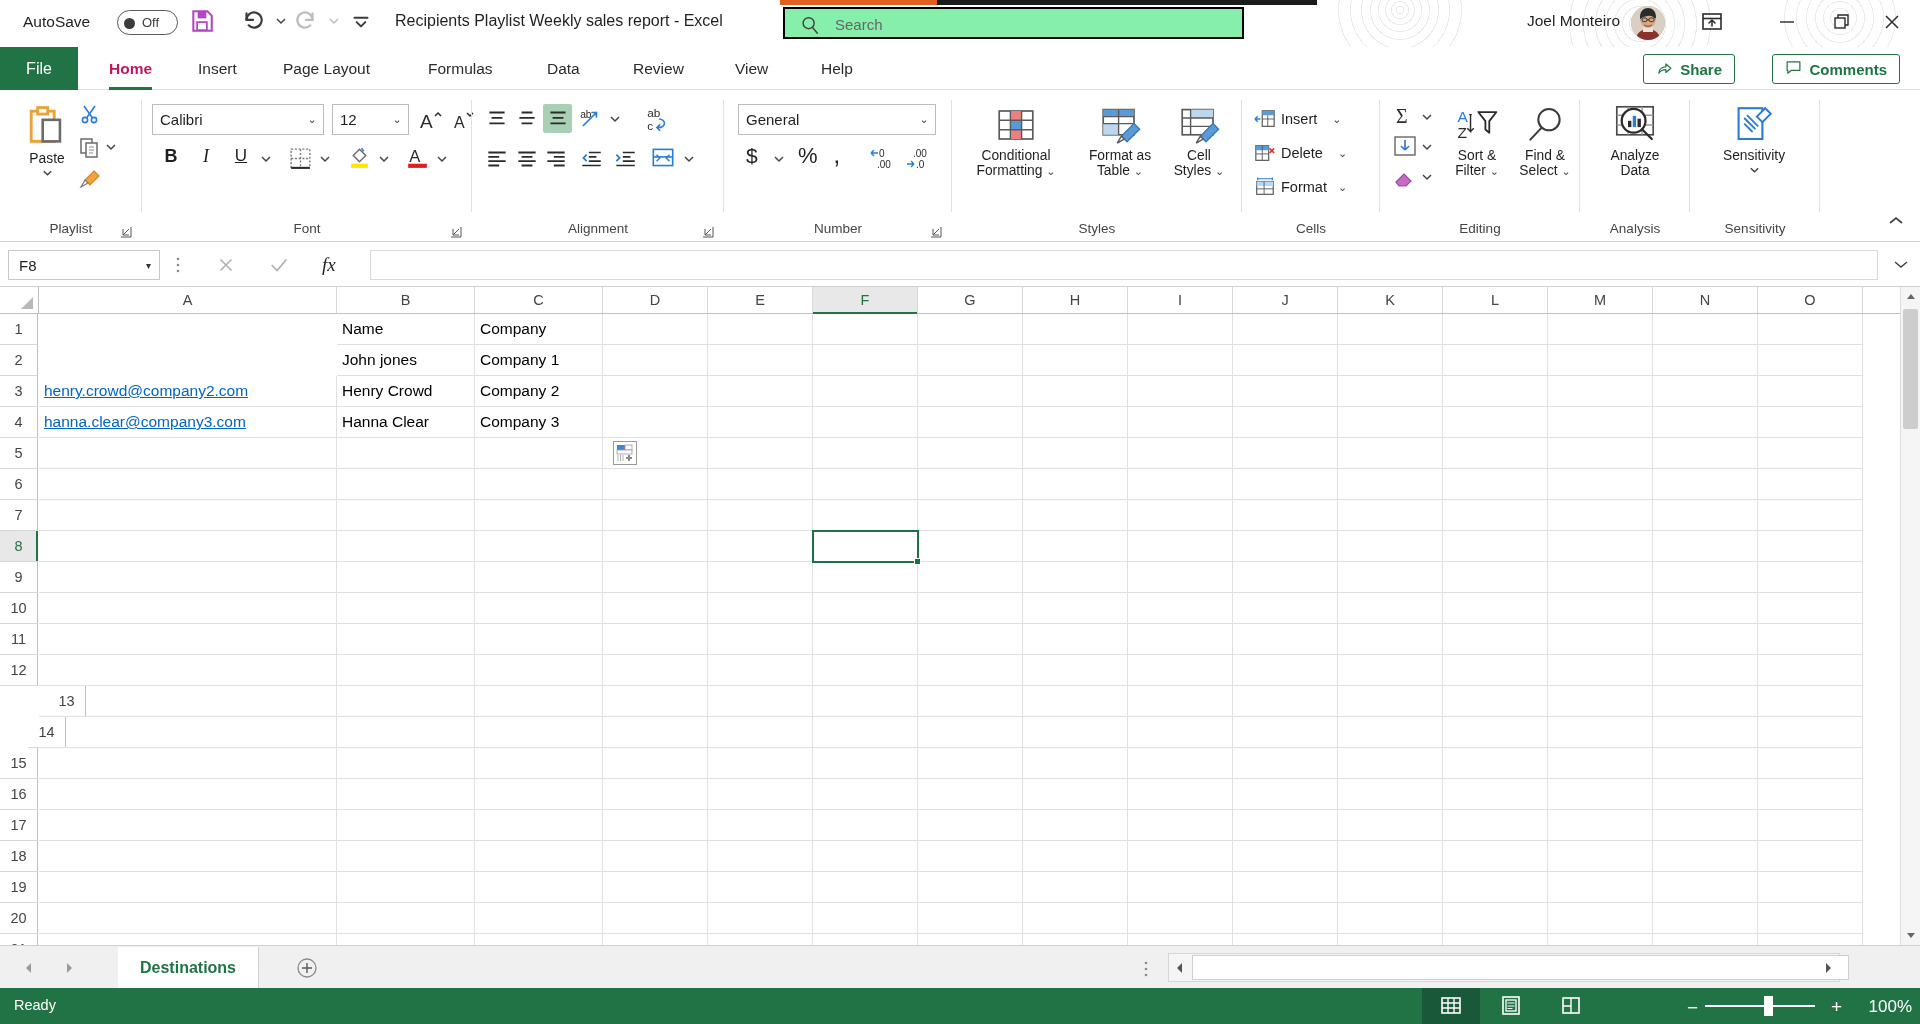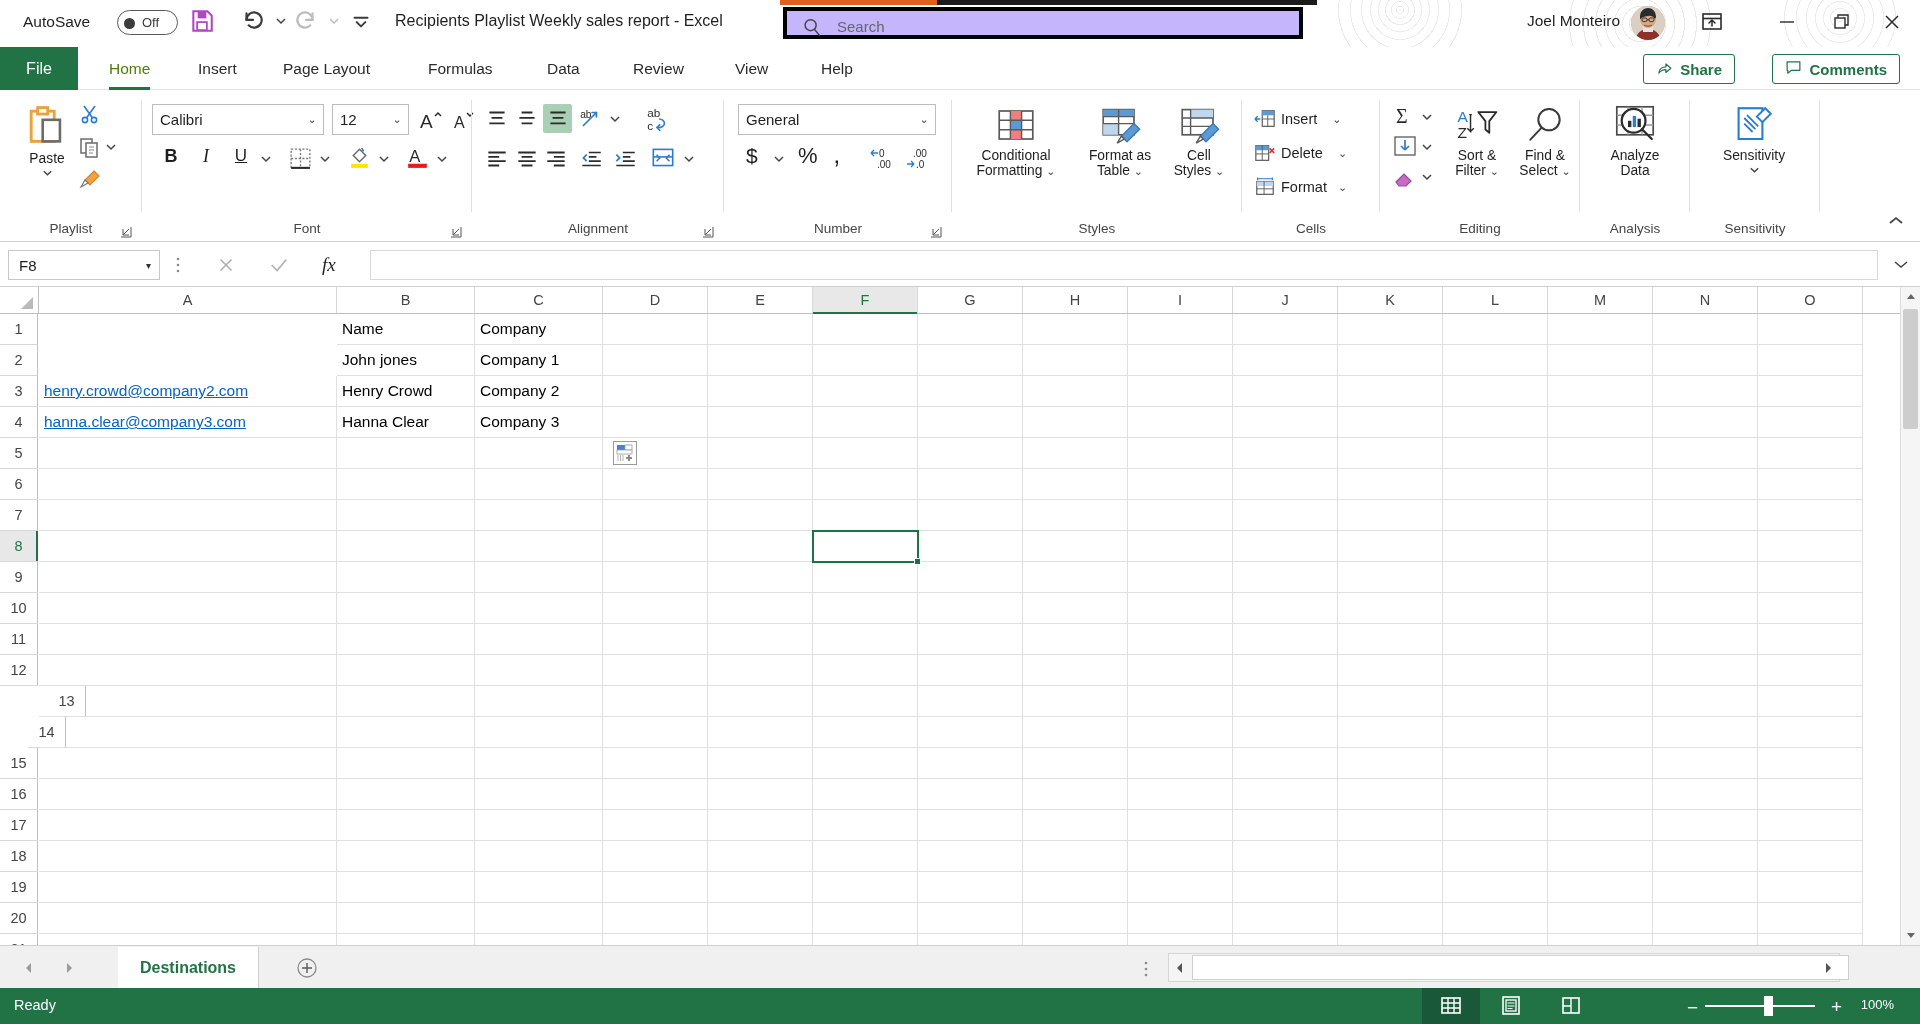--- a/index.html
+++ b/index.html
@@ -50,22 +50,22 @@
   #undo-btn { left:240px; }
   #undo-caret { left:274px; width:18px; }
   #redo-btn { left:293px; }
   #redo-caret { left:327px; width:18px; }
   #qat-more { left:348px; }
   #doc-title {
     position:absolute; left:395px; top:12px; font-size:16px; color:#1f1f1f;
     white-space:nowrap;
   }
   #searchbox {
-    position:absolute; left:783px; top:7px; width:520px; height:32px;
-    border:4px solid #000000; background:#c4b5fd; cursor:text;
+    position:absolute; left:783px; top:7px; width:461px; height:32px;
+    border:2px solid #000000; background:#86efac; cursor:text;
   }
   #search-icon-wrap { position:absolute; left:14px; top:5px; }
   #search-placeholder {
     position:absolute; left:50px; top:7px; font-size:15px; color:#666;
   }
   #username {
     position:absolute; right:300px; top:12px; font-size:15.5px; color:#1f1f1f;
     white-space:nowrap;
   }
   #avatar {
@@ -86,21 +86,21 @@
   #file-tab {
     position:absolute; left:0; top:0; width:78px; height:43px;
     background:#217346; color:#fff; font-size:16px;
     display:flex; align-items:center; justify-content:center; cursor:pointer;
   }
   .rtab {
     position:absolute; top:0; height:43px; font-size:15.5px; color:#2b2b2b;
     display:flex; align-items:center; justify-content:center; cursor:pointer;
     padding:0 11px; white-space:nowrap;
   }
-  .rtab.active { font-weight:normal; color:#4d7c0f; }
+  .rtab.active { font-weight:bold; color:#be185d; }
   .rtab.active::after {
     content:""; position:absolute; left:11px; right:11px; bottom:0; height:3px;
     background:#217346;
   }
   #share-btn, #comments-btn {
     position:absolute; top:7px; height:30px; border:1px solid #217346;
     border-radius:3px; background:#fff; color:#217346; font-size:15px;
     display:flex; align-items:center; gap:7px; padding:0 12px; cursor:pointer;
     font-weight:bold;
   }
@@ -266,21 +266,21 @@
     background:#217346; color:#fff;
   }
   #status-text { position:absolute; left:14px; top:9px; font-size:14.5px; }
   .viewbtn { position:absolute; top:0; width:58px; height:36px; cursor:pointer;
              display:flex; align-items:center; justify-content:center; }
   .viewbtn.active { background:#19593a; }
   #zoom-out { position:absolute; right:222px; top:9px; font-size:19px; cursor:pointer; color:#fff; }
   #zoom-track { position:absolute; right:105px; top:17px; width:110px; height:2px; background:#fff; }
   #zoom-thumb { position:absolute; right:147px; top:8px; width:9px; height:20px; background:#fff; cursor:grab; }
   #zoom-in { position:absolute; right:78px; top:8px; font-size:19px; cursor:pointer; color:#fff; }
-  #zoom-level { position:absolute; right:26px; top:9px; font-size:13px;text-align:center; }
+  #zoom-level { position:absolute; right:8px; top:9px; font-size:17px;text-align:center; }
 </style>
 </head>
 <body>
 
 <div id="titlebar">
   <div id="titlebar-rings"></div>
   <div id="progress-track">
     <div id="progress-fill"></div>
   </div>
 

